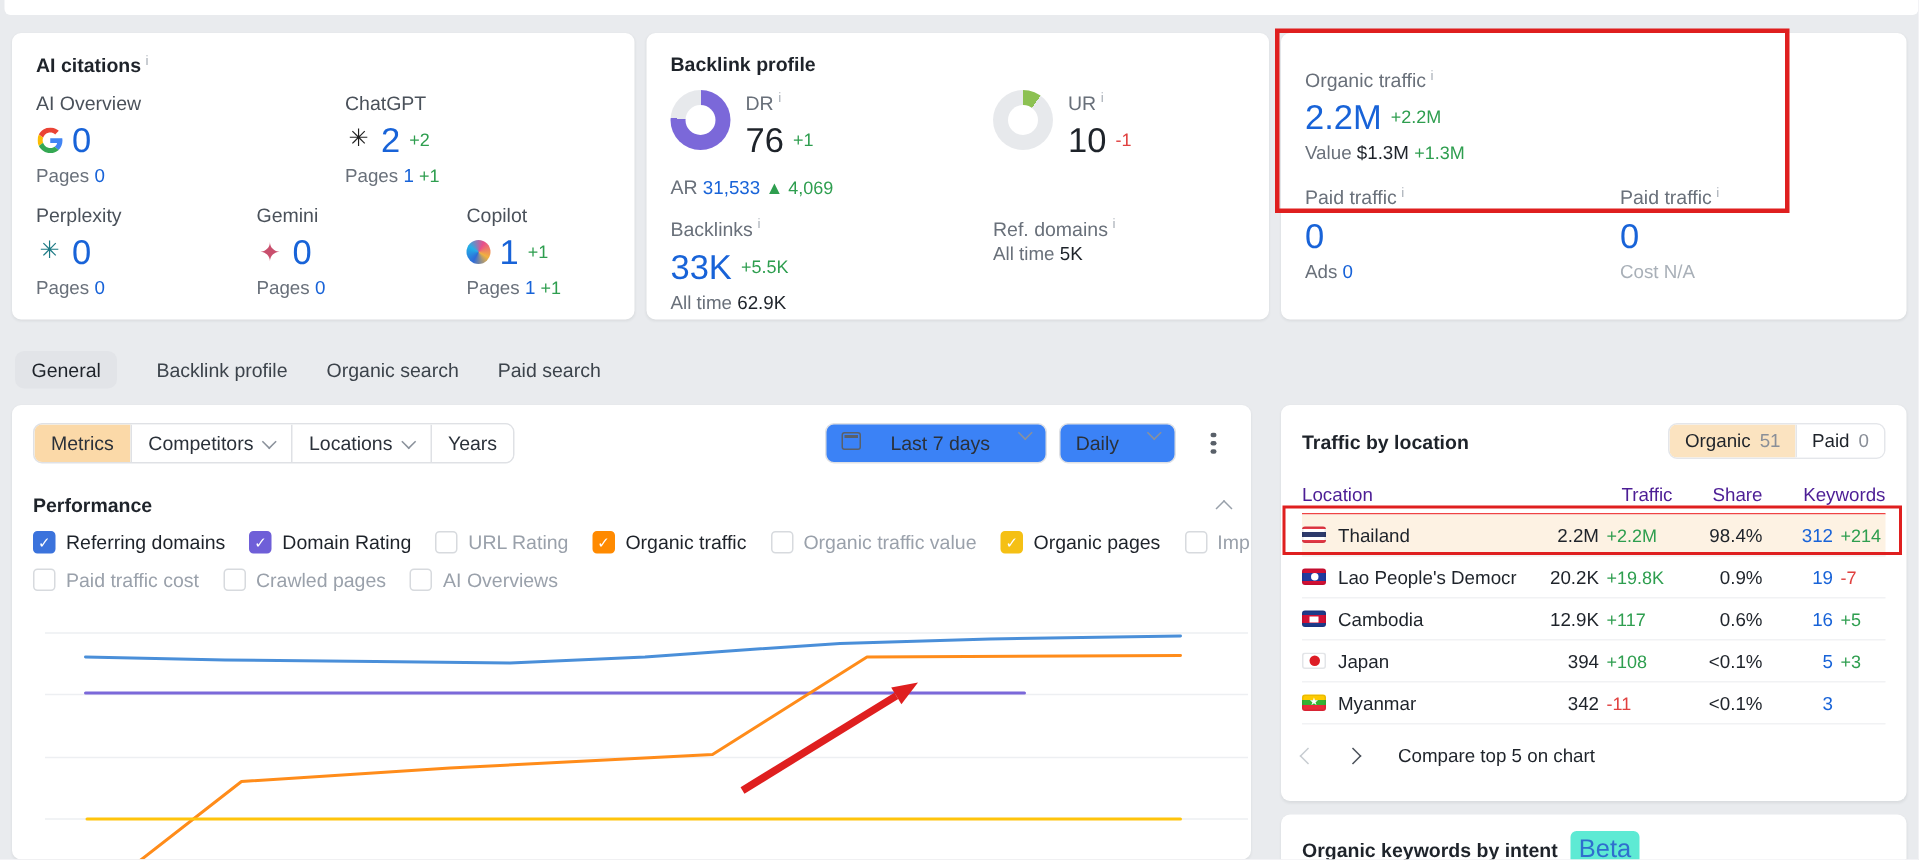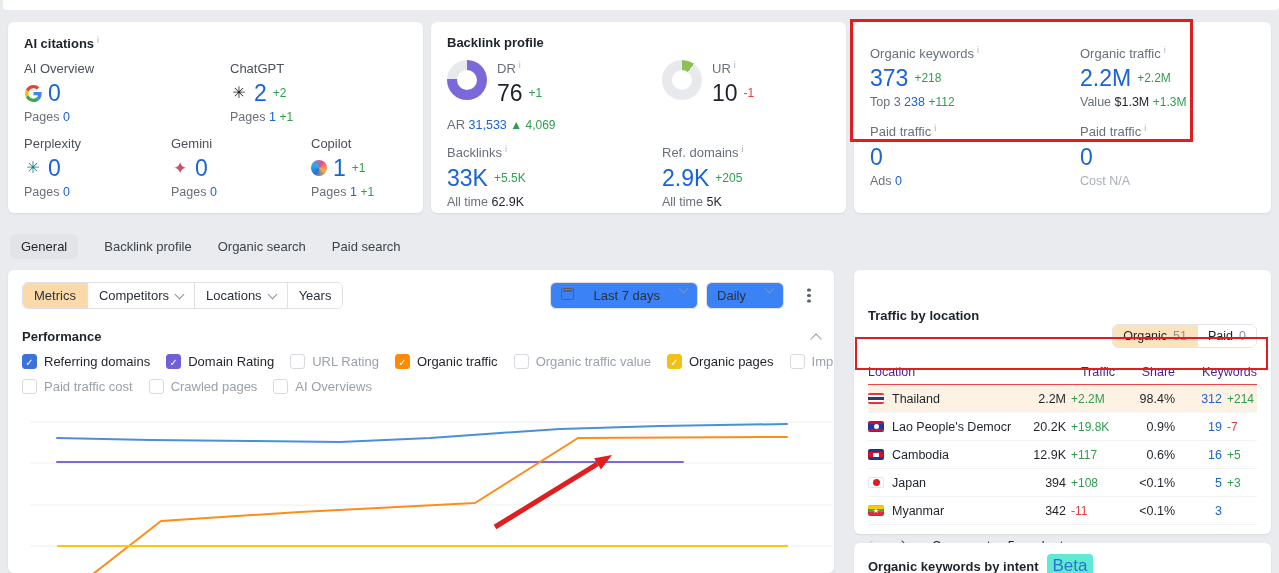--- a/index.html
+++ b/index.html
@@ -75,21 +75,21 @@
   .mrow{display:flex;flex-wrap:nowrap;gap:16px;margin-top:10px;align-items:center;}
   .metric{display:inline-flex;align-items:center;gap:7px;cursor:pointer;white-space:nowrap;}
   .cb{width:15px;height:15px;border:1px solid #d7dade;border-radius:3px;background:#fff;color:#fff;font-size:10px;line-height:15px;text-align:center;box-sizing:border-box;}
   .mlbl{font-size:13px;color:#9aa1ab;}
   .metric.on .mlbl{color:#1e232a;}
 
   #perf-chart{position:absolute;left:0;top:116px;}
 
   
   .tc-head{display:flex;justify-content:space-between;align-items:center;}
-  .toggle{display:inline-flex;border:1px solid #e4e6ea;border-radius:6px;overflow:hidden;font-size:12.5px;margin-top:42px;}
+  .toggle{display:inline-flex;border:1px solid #e4e6ea;border-radius:6px;overflow:hidden;font-size:12.5px;}
   .tseg{padding:4px 10px;display:flex;gap:6px;background:#fff;color:#1e232a;cursor:pointer;border-left:1px solid #e4e6ea;}
   .tseg:first-child{border-left:none;}
   .tseg.active{background:#fbe3c0;}
   .tcount{color:#8a8f98;}
   .ttable{margin-top:12px;font-size:12.5px;}
   .trow{display:grid;grid-template-columns:1fr 96px 52px 74px;gap:8px;align-items:center;height:27px;border-bottom:1px solid #f1f2f4;color:#1e232a;}
   .trow.thead{color:#4c1d95;font-weight:normal;border-bottom:1px solid #ef4444;height:24px;}
   .trow.hl{background:#fdf2e3;}
   .loc{display:flex;align-items:center;gap:8px;overflow:hidden;white-space:nowrap;}
   .cell-traffic{display:grid;grid-template-columns:1fr 44px;gap:5px;}
@@ -223,39 +223,27 @@
       <div>
         <div class="glabel inf">Backlinks</div>
         <div class="valrow">
             <span class="big">33K</span>
             <span class="delta">+5.5K</span>
           </div>
         <div class="sub"><span>All time</span> <span class="darksm">62.9K</span></div>
       </div>
       <div>
         <div class="glabel inf">Ref. domains</div>
-        <div class="valrow">
-            <span class="big">2.9K</span>
-            <span class="delta">+205</span>
-          </div>
         <div class="sub"><span>All time</span> <span class="darksm">5K</span></div>
       </div>
     </div>
   </div>
 
   <div class="card" id="card-search">
     <div class="s-grid">
-      <div>
-        <div class="glabel inf">Organic keywords</div>
-        <div class="valrow">
-            <span class="big">373</span>
-            <span class="delta">+218</span>
-          </div>
-        <div class="sub"><span>Top 3</span> <span class="bluesm">238</span> <span class="delta">+112</span></div>
-      </div>
       <div>
         <div class="glabel inf">Organic traffic</div>
         <div class="valrow">
             <span class="big">2.2M</span>
             <span class="delta">+2.2M</span>
           </div>
         <div class="sub"><span>Value</span> <span class="darksm">$1.3M</span> <span class="delta">+1.3M</span></div>
       </div>
     </div>
     <div class="s-grid second">

